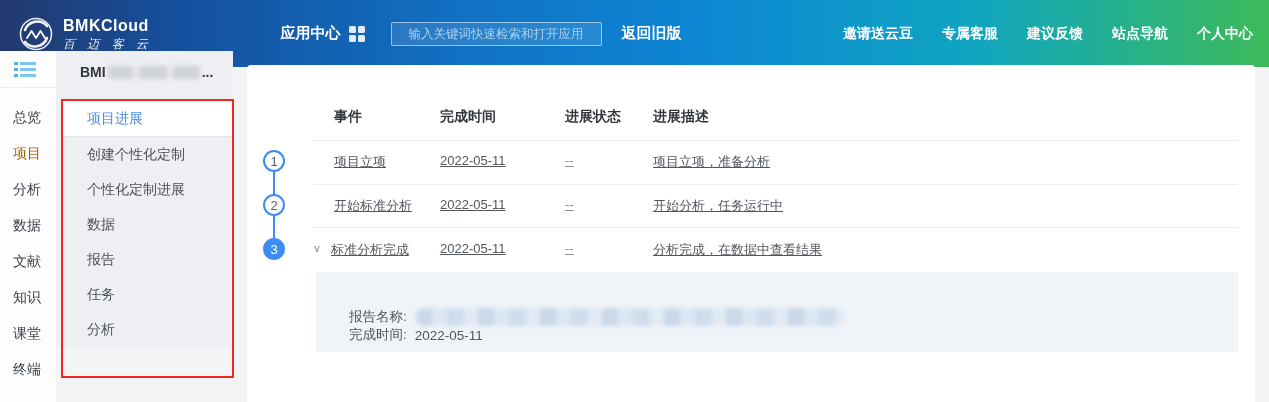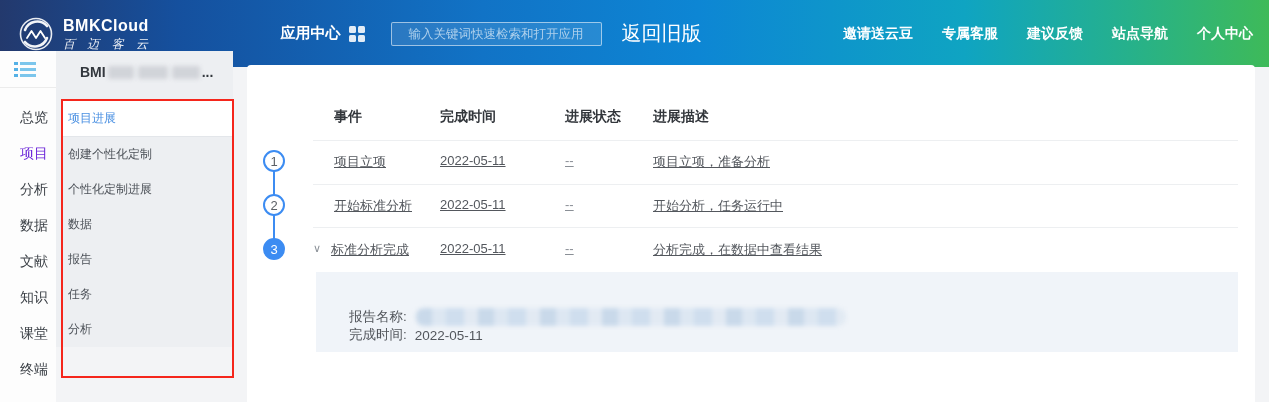--- a/index.html
+++ b/index.html
@@ -16,39 +16,39 @@
   .logo-text { margin-left:9px; line-height:1; }
   .logo-name { font-size:16px; font-weight:700; letter-spacing:.5px; }
   .logo-cn { font-size:12px; letter-spacing:4.5px; margin-top:4px; opacity:.92;font-style:italic; }
   .app-center { display:flex; align-items:center; margin-left:128px; font-size:15px; font-weight:700; cursor:pointer; }
   .grid-icon { display:inline-grid; grid-template-columns:7px 7px; grid-gap:2px; margin-left:8px; }
   .grid-icon i { width:7px; height:7px; background:rgba(255,255,255,.88); border-radius:1.5px; }
   .search { width:211px; height:24px; margin-left:26px; background:rgba(255,255,255,.10);
     border:1px solid rgba(255,255,255,.55); border-radius:2px; color:#fff;
     font-size:12.5px; text-align:center; outline:none; font-family:inherit; }
   .search::placeholder { color:#aed0ec; }
-  .back-old { margin-left:20px; font-size:20px; font-weight:400; cursor:pointer; }
+  .back-old { margin-left:20px; font-size:15px; font-weight:700; cursor:pointer; }
   .hspacer { flex:1; }
   .hlinks { display:flex; align-items:center; margin-right:16px; }
   .hlinks a { color:#fff; font-size:14px; font-weight:700; text-decoration:none; margin-left:29px; cursor:pointer; white-space:nowrap; }
 
   
   .rail { position:absolute; left:0; top:51px; width:56px; height:351px; background:#fdfdfd; }
   .rail-top { height:37px; border-bottom:1px solid #ececec; display:flex; align-items:center; padding-left:14px; cursor:pointer; }
   .rail-items { margin-top:11px; }
-  .rail-item { height:36px; line-height:36px; font-size:14px; color:#3a3f45; cursor:pointer; white-space:nowrap;margin-left:20px; }
-  .rail-item.active { color:#6d28d9; }
+  .rail-item { height:36px; line-height:36px; padding-left:13px; font-size:14px; color:#3a3f45; cursor:pointer; white-space:nowrap; }
+  .rail-item.active { color:#a16207; }
 
   
   .panel { position:absolute; left:56px; top:51px; width:177px; height:296px; background:#edeff2; }
   .panel-title { padding:13px 0 0 24px; font-size:14px; font-weight:700; color:#32373d;
     display:flex; align-items:center; white-space:nowrap; }
   .blurblock { display:inline-block; height:13px; background:#d1d4d9; border-radius:2px; filter:blur(2px); margin:0 2px; }
   .panel-menu { position:absolute; left:6px; top:49px; width:171px; }
-  .menu-item { height:35px; line-height:35px; padding-left:6px; font-size:12px; color:#4d5259; cursor:pointer; white-space:nowrap; }
+  .menu-item { height:35px; line-height:35px; padding-left:25px; font-size:14px; color:#4d5259; cursor:pointer; white-space:nowrap; }
   .menu-item.active { height:37px; line-height:37px; background:#ffffff; color:#4a90e2; border-bottom:1px solid #e3e6ea; }
   .red-box { position:absolute; left:5px; top:48px; width:173px; height:279px;
     border:2px solid #f5261c; pointer-events:none; z-index:6; }
 
   
   .card { position:absolute; left:247px; top:65px; width:1008px; height:337px; background:#fff; border-radius:4px 4px 0 0; }
   .tl-line { position:absolute; left:26px; top:96px; width:2px; height:88px; background:#3c8cf2; }
   .tl-circle { position:absolute; left:16px; width:22px; height:22px; border-radius:50%;
     background:#fff; border:2px solid #3c8cf2; color:#5c6066; font-size:13px;
     display:flex; align-items:center; justify-content:center; z-index:2; }

